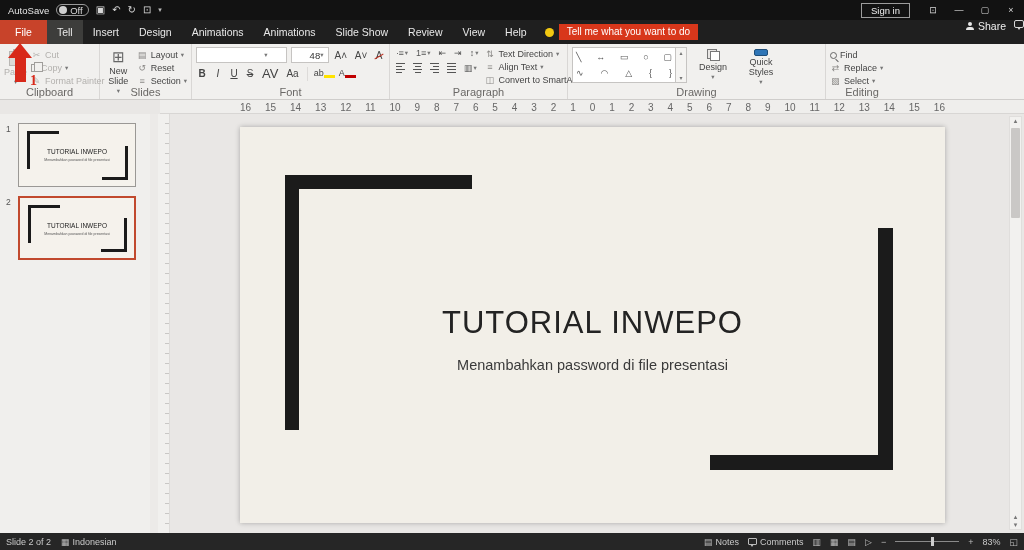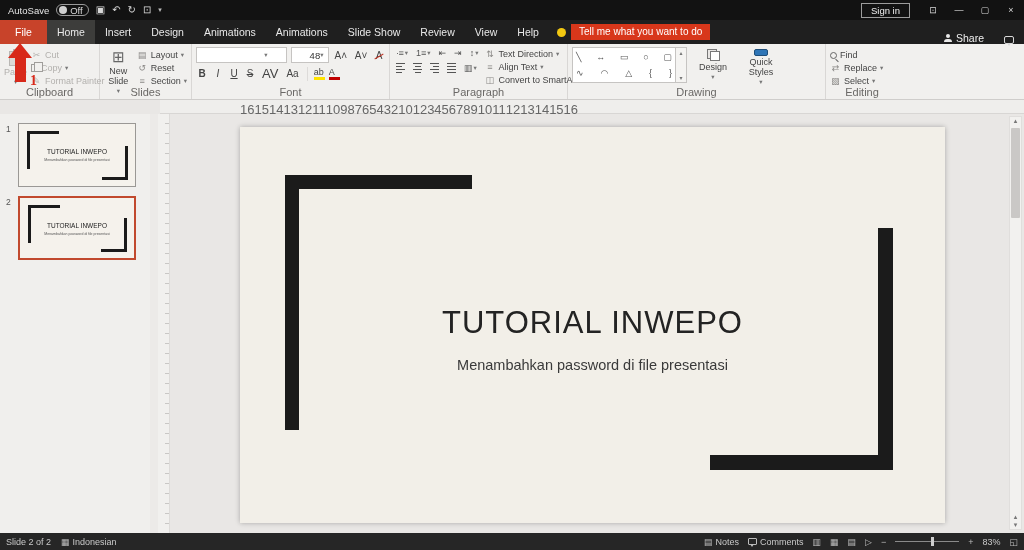--- a/index.html
+++ b/index.html
@@ -18,21 +18,21 @@
 #signin{border:1px solid #9c9c9c;padding:1px 9px;margin-right:10px;color:#f0f0f0;font-size:9.5px}
 .winbtn{width:26px;text-align:center;height:20px;line-height:20px;color:#d6d6d6;font-size:9px}
 
 #tabrow{position:absolute;left:0;top:20px;width:1024px;height:24px;background:#1f1f1f;display:flex;align-items:stretch;z-index:25}
 .tab{color:#e8e8e8;font-size:10.5px;padding:0 10px;line-height:24px;white-space:nowrap}
 .tab.file{background:#c8432a;padding:0 15px;color:#fff}
 .tab.active{background:#3d3d3b}
 #tellme-wrap{display:flex;align-items:center;gap:5px;margin-left:8px}
 .bulb{width:9px;height:9px;border-radius:50%;background:#f2c811;display:inline-block}
 #tellme{background:#d8371b;color:#fff;font-size:10px;padding:3px 8px;line-height:1}
-#tabrow .right{margin-left:auto;display:flex;align-items:flex-end;gap:20px;padding-right:10px}
+#tabrow .right{margin-left:auto;display:flex;align-items:flex-start;gap:8px;}
 #share{color:#f0f0f0;font-size:10.5px;display:flex;align-items:center;gap:4px}
 .person-icon{width:8px;height:8px;display:inline-block;position:relative}
 .person-icon::before{content:"";position:absolute;left:2px;top:0;width:4px;height:4px;border-radius:50%;background:#e8e8e8}
 .person-icon::after{content:"";position:absolute;left:0;bottom:0;width:8px;height:3px;border-radius:3px 3px 0 0;background:#e8e8e8}
 .bubble-icon{width:10px;height:8px;border:1px solid #d8d8d8;border-radius:2px;display:inline-block;position:relative}
 .bubble-icon::after{content:"";position:absolute;left:2px;bottom:-3px;border-left:2px solid transparent;border-right:2px solid transparent;border-top:3px solid #d8d8d8}
 
 #ribbon{position:absolute;left:0;top:44px;width:1024px;height:56px;background:#f1f0ee;border-bottom:1px solid #cfcdcb;display:flex;z-index:20}
 .grp{position:relative;border-right:1px solid #d9d7d5;padding:3px 4px 13px 4px;display:flex;gap:4px}
 .grp-label{position:absolute;left:0;right:0;bottom:1px;text-align:center;font-size:11px;color:#6a6866}
@@ -48,21 +48,21 @@
 .copy-icon{width:7px;height:8px;border:1px solid #9f9d9a;position:relative;display:inline-block}
 .copy-icon::after{content:"";position:absolute;left:2px;top:-3px;width:7px;height:8px;border:1px solid #9f9d9a;background:#f1f0ee}
 
 .combo{display:flex;align-items:center;justify-content:space-between;background:#fff;border:1px solid #c6c4c2;height:16px;padding:0 18px;font-size:9.5px;color:#333}
 .fg-rows{display:flex;flex-direction:column;gap:3px}
 .fg-row{display:flex;align-items:center;gap:4px}
 .fbtn{font-size:10px;color:#444;padding:0 2px;min-width:12px;text-align:center}
 .fbtn.b{font-weight:bold}.fbtn.i{font-style:italic}.fbtn.u{text-decoration:underline}.fbtn.s{text-decoration:line-through}
 .fbtn.clear{position:relative}
 .fbtn.clear::after{content:"";position:absolute;left:1px;top:6px;width:10px;height:1px;background:#c0392b;transform:rotate(-30deg)}
-.swatch{display:inline-flex;flex-direction:column;align-items:flex-start;line-height:9px;font-size:9px;color:#444}
+.swatch{display:inline-flex;flex-direction:row;align-items:flex-end;line-height:9px;font-size:9px;color:#444}
 .swatch b{display:block;width:11px;height:3px}
 .vdiv{width:1px;background:#dddbd9;height:14px;margin:0 2px}
 
 .al{display:inline-flex;flex-direction:column;gap:2px;width:9px}
 .al i{height:1px;background:#555;display:block}
 .al.left i:nth-child(2n){width:6px}.al.left i:nth-child(2n+1){width:9px}
 .al.center i{margin:0 auto}.al.center i:nth-child(2n){width:6px}.al.center i:nth-child(2n+1){width:9px}
 .al.right i{margin-left:auto}.al.right i:nth-child(2n){width:6px}.al.right i:nth-child(2n+1){width:9px}
 .al.just i{width:9px}
 .pbtn{display:inline-flex;align-items:center;gap:1px;padding:1px 2px;font-size:9px;color:#555}
@@ -78,21 +78,21 @@
 
 .mag-icon{width:7px;height:7px;border:1px solid #666;border-radius:50%;position:relative;display:inline-block}
 .mag-icon::after{content:"";position:absolute;right:-3px;bottom:-3px;width:4px;height:1px;background:#666;transform:rotate(45deg)}
 
 #annotation{position:absolute;left:6px;top:43px;z-index:60;width:34px;pointer-events:none}
 .arrow-head{width:0;height:0;border-left:12px solid transparent;border-right:12px solid transparent;border-bottom:15px solid #d8291a;margin-left:2px}
 .arrow-shaft{width:11px;height:24px;background:#d8291a;margin-left:9px}
 .step-num{position:absolute;left:24px;top:30px;color:#d8291a;font-weight:bold;font-size:14px;font-family:"Liberation Serif",serif}
 
 #hruler{position:absolute;left:160px;top:100px;width:864px;height:14px;background:#efeeec;border-bottom:1px solid #d8d6d4;z-index:10}
-#ruler-numbers{position:absolute;left:80px;top:2px;width:705px;display:flex;font-size:13px;color:#666}
+#ruler-numbers{position:absolute;left:80px;top:2px;width:705px;display:flex;justify-content:space-between;font-size:10px;color:#666}
 
 #main{position:absolute;left:0;top:114px;width:1024px;height:419px}
 #thumbpanel{position:absolute;left:0;top:0;width:158px;height:419px;background:#f0efed;border-right:1px solid #dddbd9}
 .thumb-row{position:absolute;left:6px;display:flex;gap:4px}
 .thumb-num{font-size:8.5px;color:#555;width:8px;padding-top:1px}
 .thumb{width:118px;height:64px;background:#f5f2ec;border:1px solid #9a9895;position:relative;overflow:hidden}
 .thumb.sel{border:2px solid #c1492e}
 .mini-tl{position:absolute;left:8px;top:7px;width:32px;height:38px;border-left:3px solid #1a1a1a;border-top:3px solid #1a1a1a}
 .mini-br{position:absolute;right:7px;bottom:6px;width:26px;height:34px;border-right:3px solid #1a1a1a;border-bottom:3px solid #1a1a1a}
 .mini-title{position:absolute;left:0;right:0;top:24px;text-align:center;font-size:6.5px;color:#222;letter-spacing:0}
@@ -140,21 +140,21 @@
     <span id="signin">Sign in</span>
     <span class="winbtn">⊡</span>
     <span class="winbtn">—</span>
     <span class="winbtn">▢</span>
     <span class="winbtn">×</span>
   </div>
 </div>
 
 <div id="tabrow">
   <span class="tab file">File</span>
-  <span class="tab active">Home</span>
+  <span class="tab active">Tell</span>
   <span class="tab">Insert</span>
   <span class="tab">Design</span>
   <span class="tab">Animations</span>
   <span class="tab">Animations</span>
   <span class="tab">Slide Show</span>
   <span class="tab">Review</span>
   <span class="tab">View</span>
   <span class="tab">Help</span>
   <span id="tellme-wrap">
     <span class="bulb"></span>

